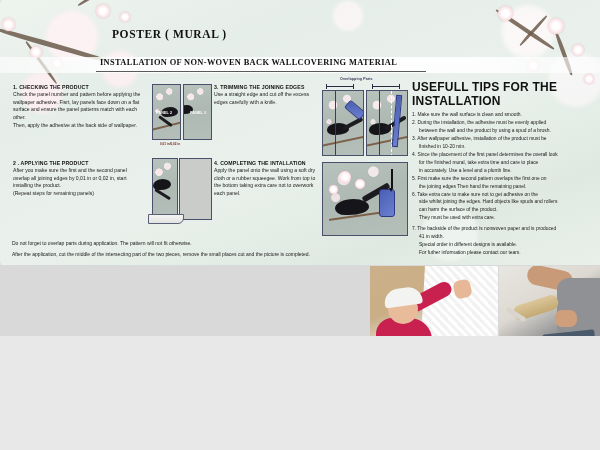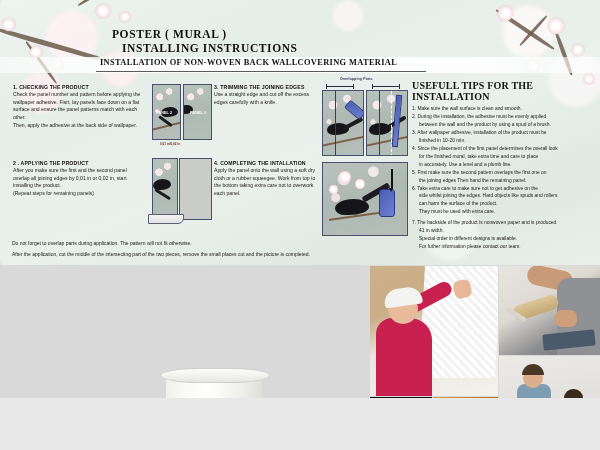--- a/index.html
+++ b/index.html
@@ -2,21 +2,21 @@
 <html><head>
 <meta charset="utf-8">
 <style>
   html,body{margin:0;padding:0;}
   body{
     width:600px;height:450px;overflow:hidden;
     font-family:"Liberation Sans",sans-serif;
     background:#e8e8e8;
     position:relative;
   }
-  .page{position:absolute;inset:0;width:600px;height:398px;overflow:hidden;}
+  .page{position:absolute;inset:0;width:600px;height:336px;overflow:hidden;}
 
   
   .top-area{
     position:absolute;left:0;top:0;width:600px;height:265px;
     background:
       radial-gradient(circle at 12% 14%, rgba(255,242,245,.85) 0 4%, rgba(0,0,0,0) 5%),
       radial-gradient(circle at 20% 26%, rgba(255,240,244,.8) 0 3%, rgba(0,0,0,0) 4%),
       radial-gradient(circle at 7% 35%, rgba(255,238,242,.8) 0 3%, rgba(0,0,0,0) 4%),
       radial-gradient(circle at 58% 6%, rgba(255,246,248,.75) 0 3%, rgba(0,0,0,0) 4%),
       radial-gradient(circle at 88% 12%, rgba(255,250,250,.8) 0 4%, rgba(0,0,0,0) 5%),
@@ -41,21 +41,21 @@
   .t3{position:absolute;left:100px;top:58px;font-family:"Liberation Serif",serif;font-weight:bold;
       font-size:8.4px;letter-spacing:.35px;color:#111;}
   .rule{position:absolute;left:96px;top:71px;width:330px;height:1px;background:#5a5a5a;}
 
   
   .step{position:absolute;}
   .step h4{margin:0 0 1px 0;font-size:5.2px;font-weight:bold;color:#111;letter-spacing:.15px;}
   .step p{margin:0;font-size:5.1px;line-height:1.5;color:#1a1a1a;}
 
   .tips{position:absolute;left:412px;top:80px;width:178px;}
-  .tips h4{margin:0 0 3px 0;font-family:Liberation Serif, serif;font-weight:bold;font-size:10px;letter-spacing:.2px;color:#111;}
+  .tips h4{margin:0 0 3px 0;font-family:Liberation Sans, sans-serif;font-weight:bold;font-size:12px;letter-spacing:.2px;color:#111;}
   .tips ol{margin:0;padding:0;list-style:none;}
   .tips li{font-size:4.9px;line-height:1.52;color:#1a1a1a;margin-bottom:.5px;
            padding-left:7px;text-indent:-7px;}
   .tips li.gap{margin-top:3px;}
   .tips .sub{padding-left:7px;text-indent:0;}
 
   
   .panel{position:absolute;border:1px solid #4a4f6a;box-sizing:border-box;overflow:hidden;
     background:
       radial-gradient(circle at 25% 22%, rgba(255,238,240,.9) 0 7%, rgba(0,0,0,0) 8%),
@@ -167,21 +167,20 @@
     <div class="blossom" style="left:120px;top:12px;width:10px;height:10px;"></div>
     <div class="blossom" style="left:498px;top:6px;width:15px;height:15px;"></div>
     <div class="blossom" style="left:548px;top:18px;width:16px;height:16px;"></div>
     <div class="blossom" style="left:572px;top:44px;width:12px;height:12px;"></div>
     <div class="blossom" style="left:528px;top:60px;width:11px;height:11px;"></div>
     <div class="blossom" style="left:584px;top:74px;width:10px;height:10px;"></div>
   </div>
 
   <div class="title-block">
     <div class="t1">POSTER ( MURAL )</div>
-    <div class="t2">INSTALLING INSTRUCTIONS</div>
   </div>
   <div class="subbar"></div>
   <div class="t3">INSTALLATION OF NON-WOVEN BACK WALLCOVERING MATERIAL</div>
   <div class="rule"></div>
 
   <div class="step" style="left:13px;top:84px;width:128px;">
     <h4>1. CHECKING THE PRODUCT</h4>
     <p style="white-space:pre-line;">Check the panel number and pattern before applying the wallpaper adhesive. Fisrt, lay panels face down on a flat surface and ensure the panel patterns match with each other.
 Then, apply the adhesive at the back side of wallpaper.</p>
   </div>

